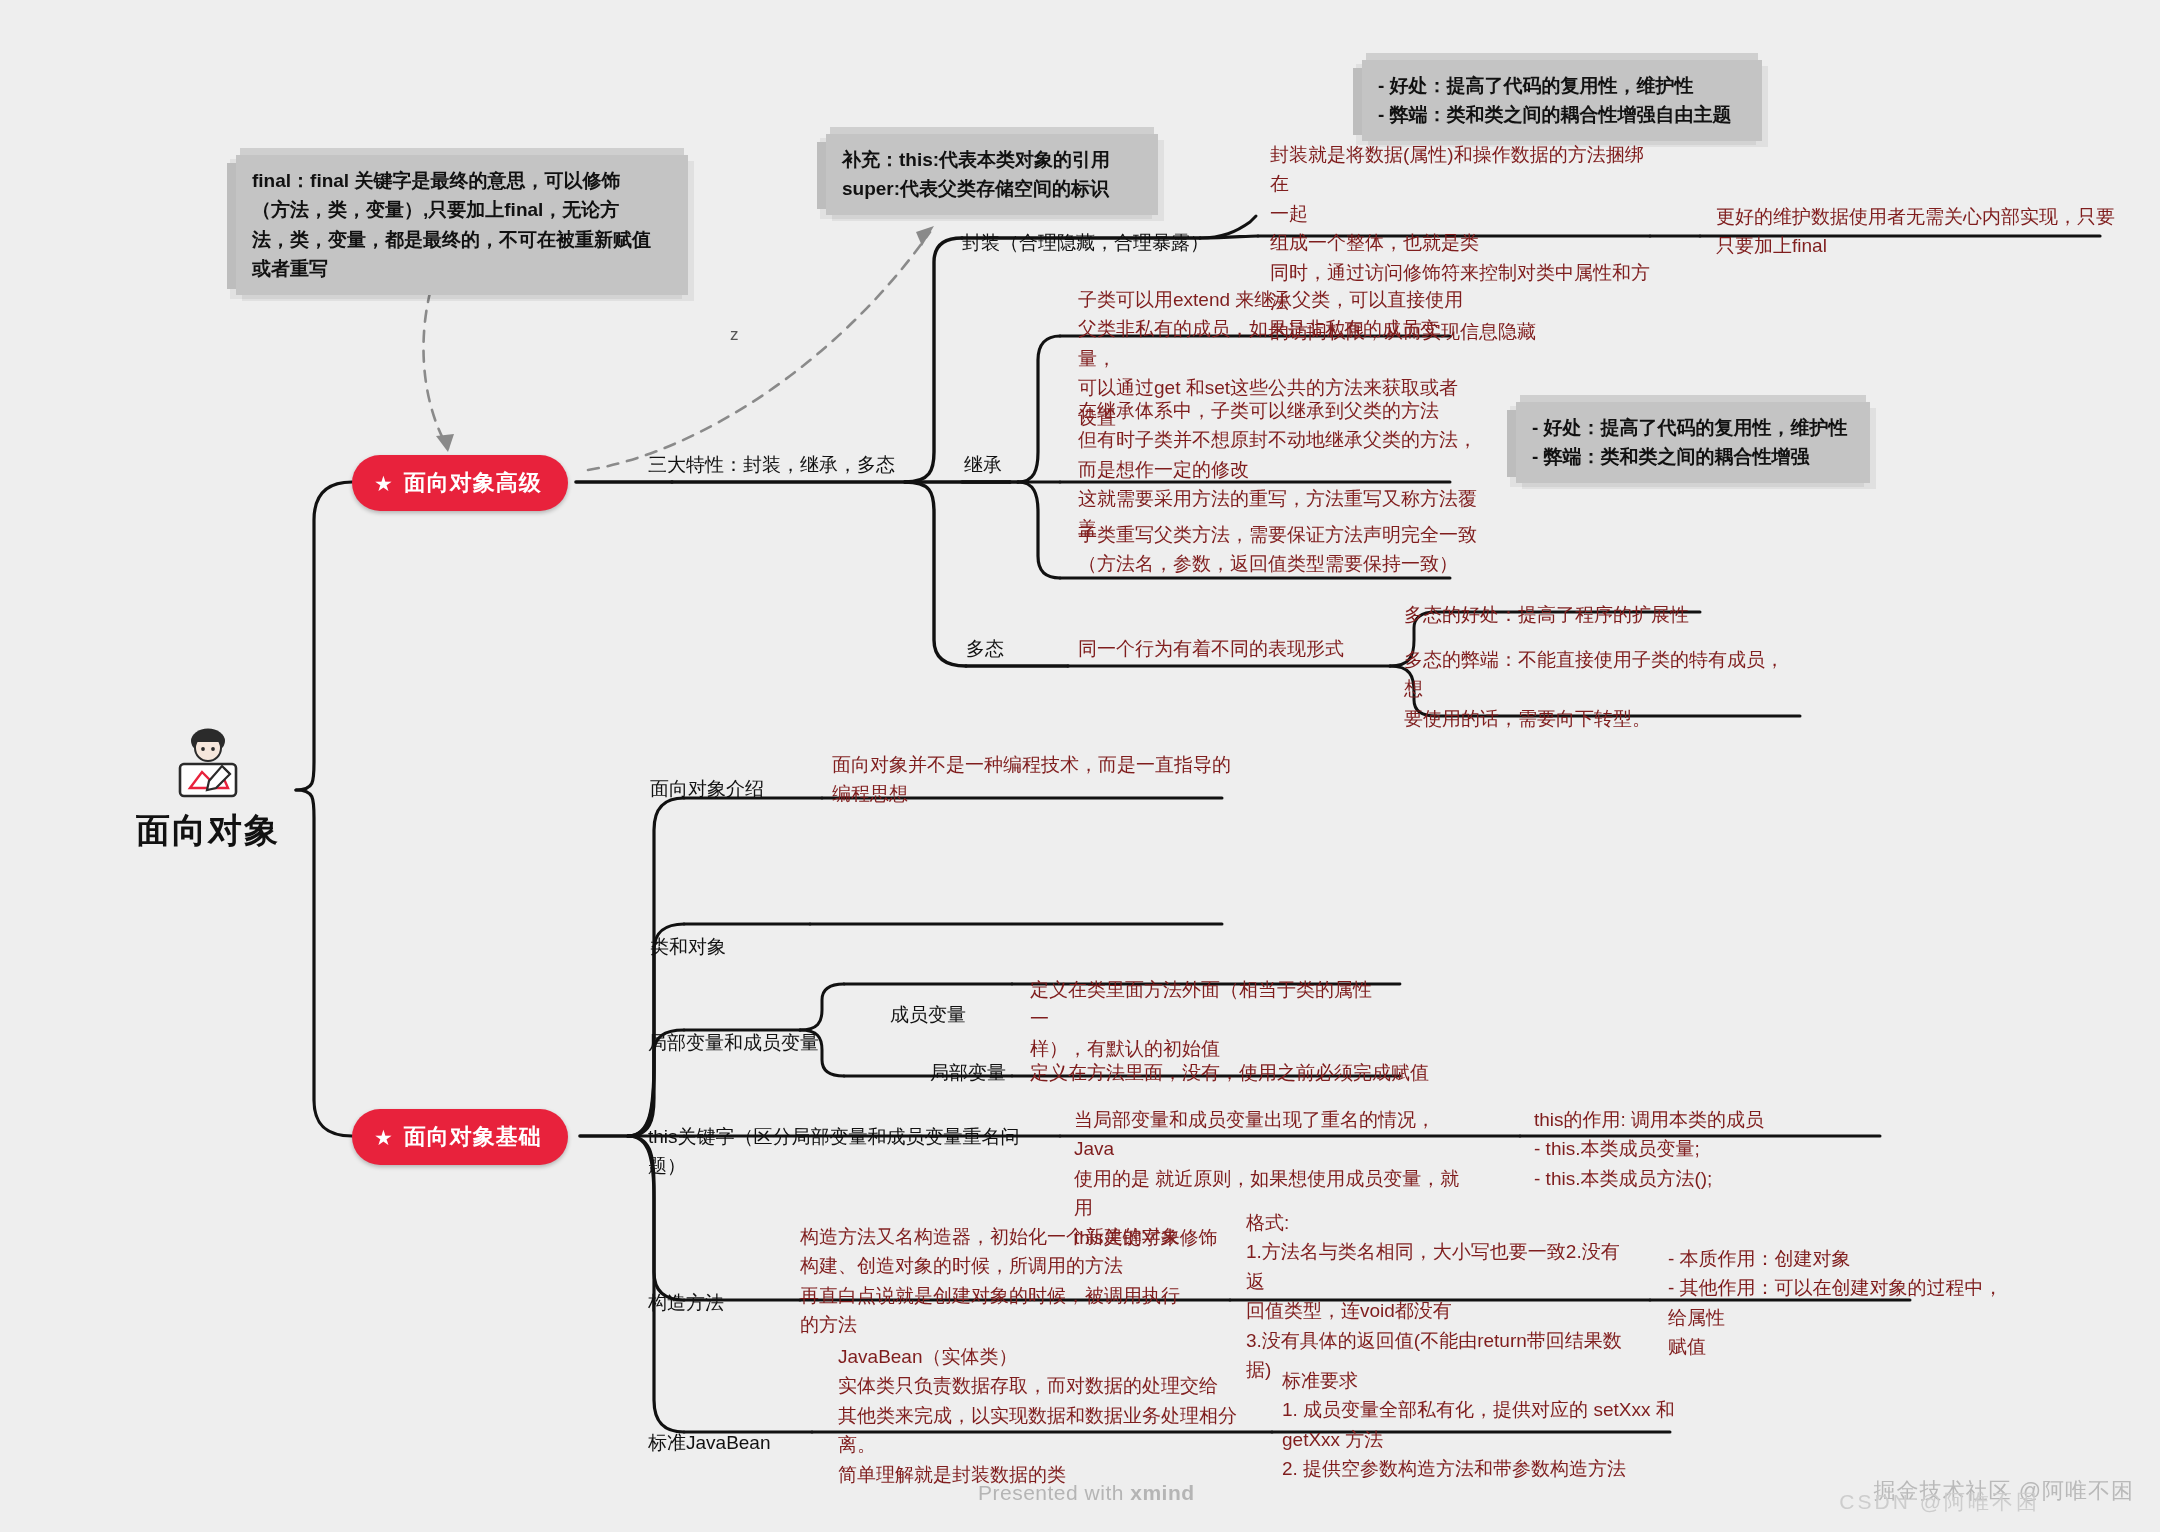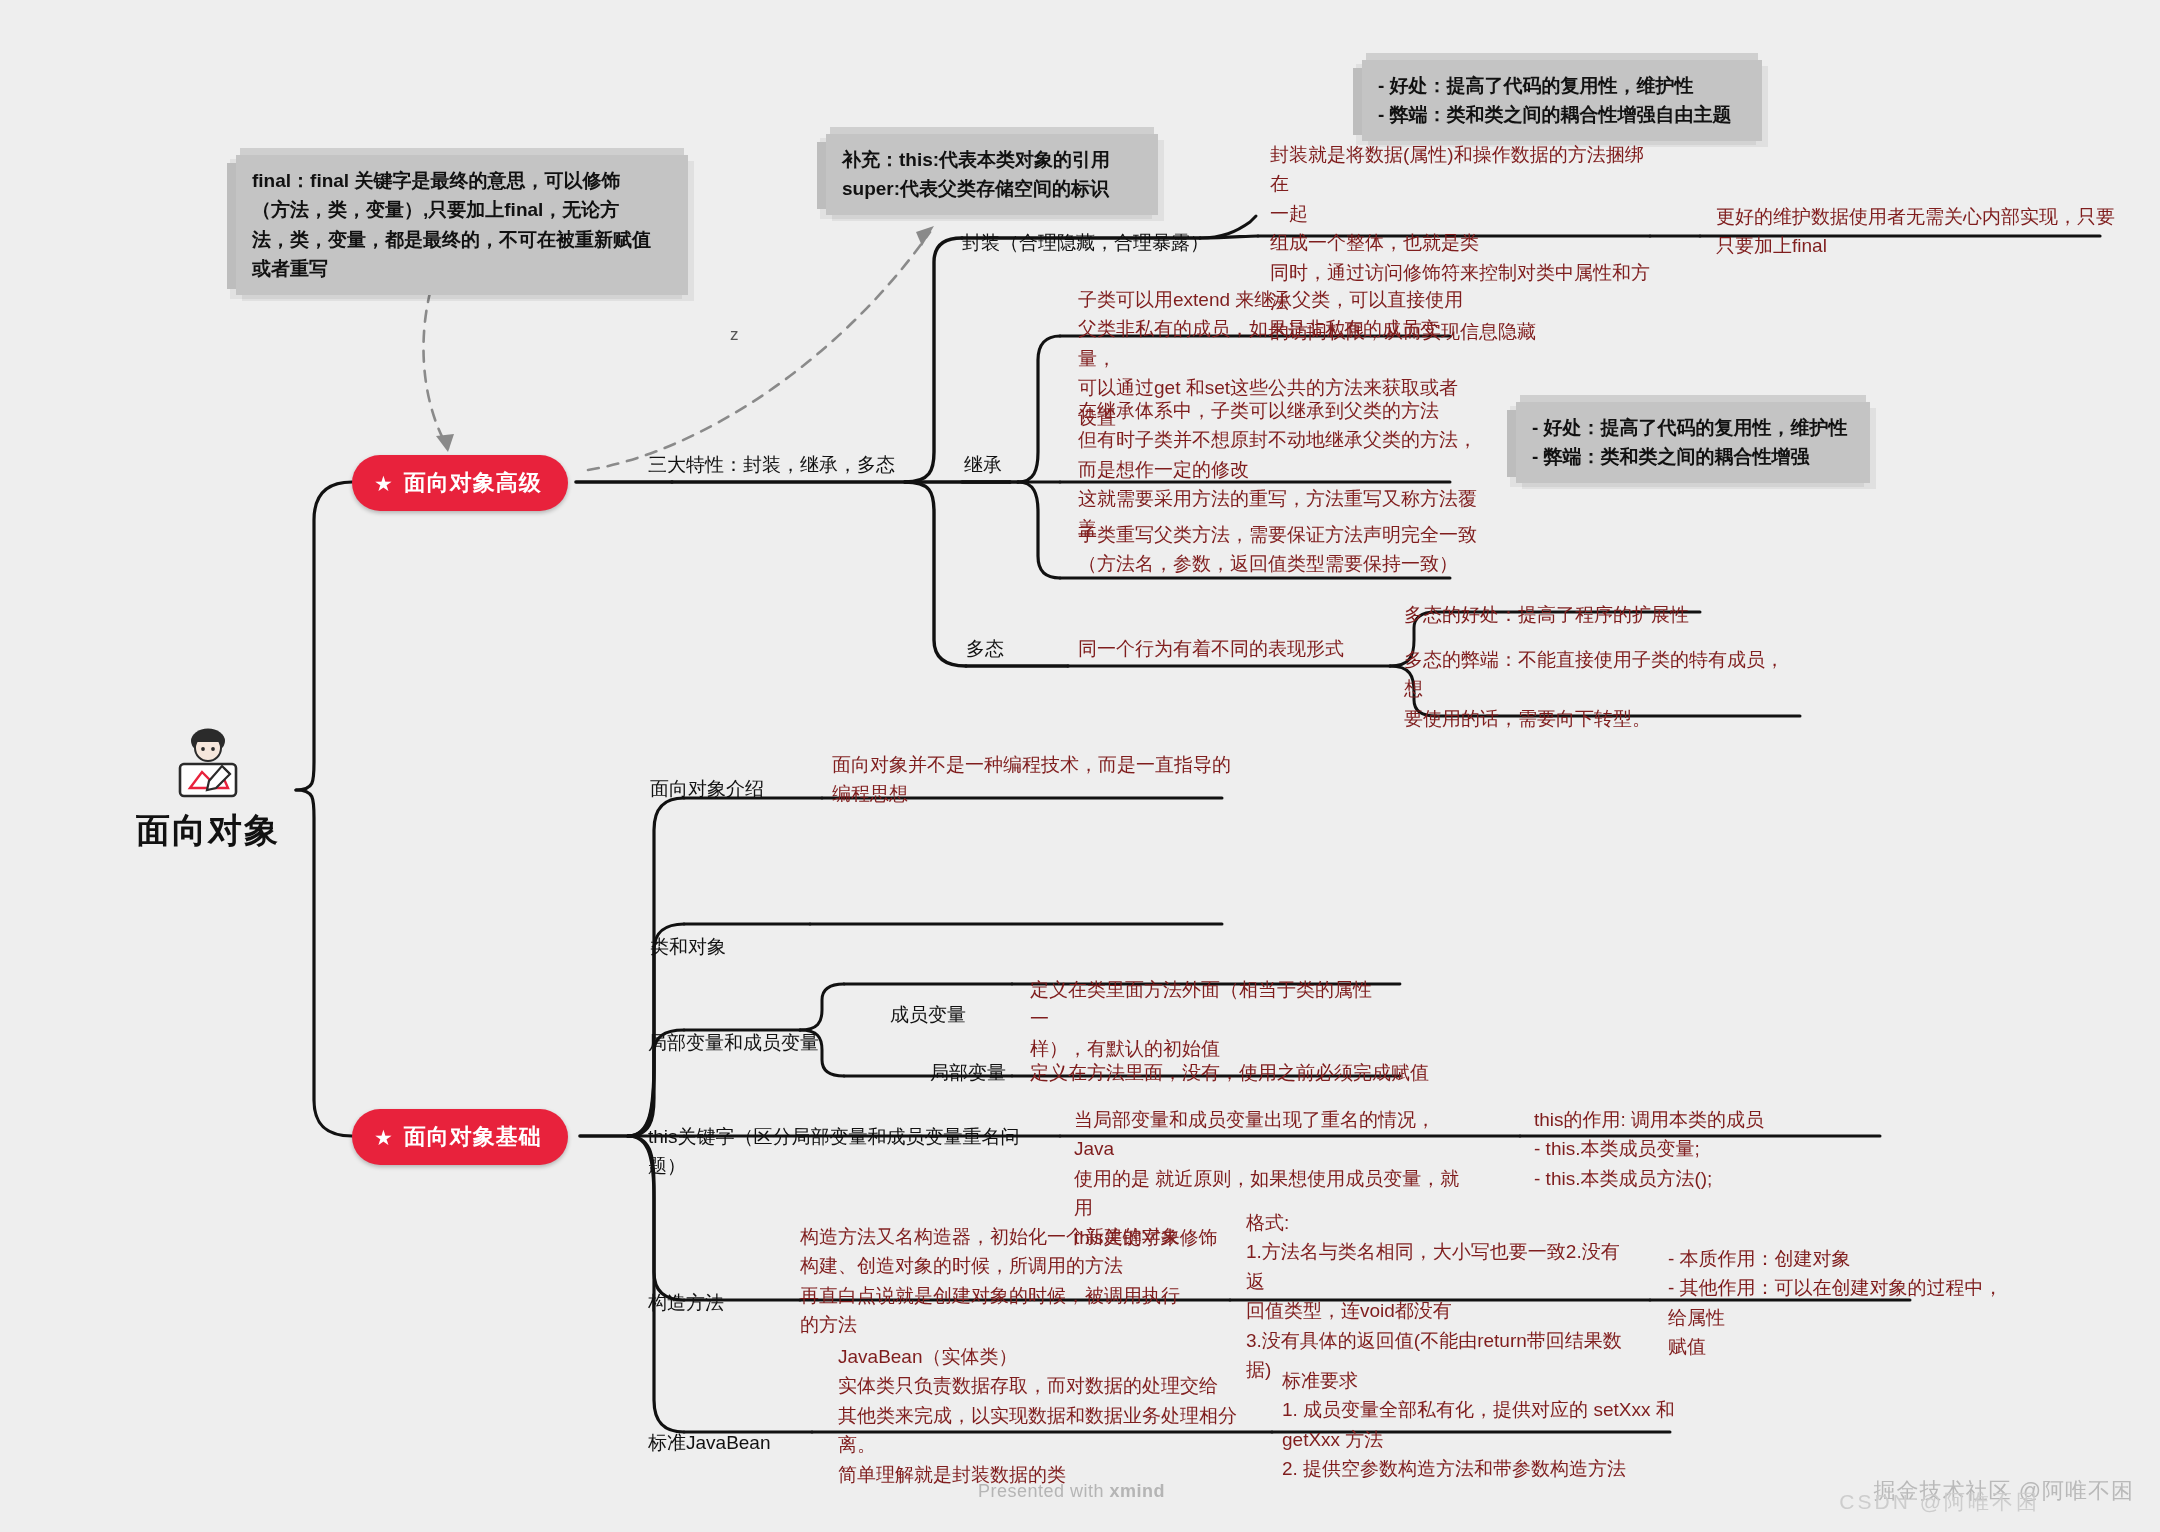--- a/index.html
+++ b/index.html
@@ -63,21 +63,21 @@
     background:#bdbdbd;
   }
   .note::after{
     content:"";position:absolute;left:4px;top:-7px;width:calc(100% - 8px);height:7px;
     background:#cfcfcf;
   }
 
   
   .xmind-credit{
     position:absolute;left:978px;top:1481px;
-    font-size:18px;color:#b5b5b5;letter-spacing:.5px;
+    font-size:21px;color:#b5b5b5;letter-spacing:.5px;
   }
   .xmind-credit b{font-weight:bold;color:#b5b5b5;}
   .watermark{
     position:absolute;right:26px;bottom:26px;
     font-size:22px;color:#b9b9b9;letter-spacing:1px;white-space:nowrap;
   }
   .watermark-2{
     position:absolute;right:120px;bottom:16px;
     font-size:21px;color:#cdcdcd;letter-spacing:3px;white-space:nowrap;
   }

